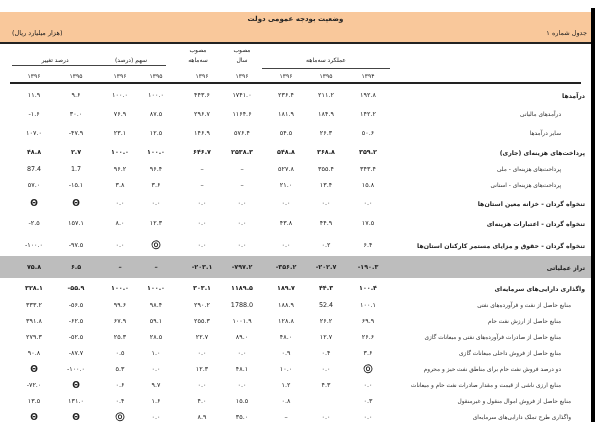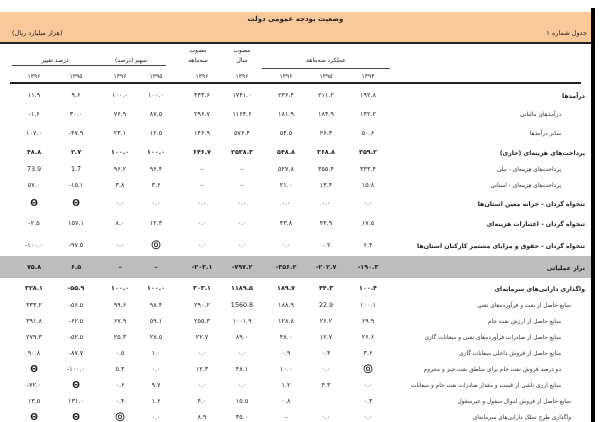--- a/index.html
+++ b/index.html
@@ -99,21 +99,21 @@
         <div class="v" style="left: 100px;">۱۰۰.۰</div>
         <div class="v" style="left: 136px;">۱۰۰.۰</div>
         <div class="v" style="left: 182px;">۶۴۶.۷</div>
         <div class="v" style="left: 222px;">۲۵۳۸.۳</div>
         <div class="v" style="left: 266px;">۵۴۸.۸</div>
         <div class="v" style="left: 306px;">۳۶۸.۸</div>
         <div class="v" style="left: 348px;">۳۵۹.۲</div>
         <div class="lbl" style="font-weight: bold;">پرداخت‌های هزینه‌ای (جاری)</div>
       </div>
       <div class="row" style="height: 16px;">
-        <div class="v" style="left: 14px;">73.9</div>
+        <div class="v" style="left: 14px;">87.4</div>
         <div class="v" style="left: 56px;">1.7</div>
         <div class="v" style="left: 100px;">۹۶.۲</div>
         <div class="v" style="left: 136px;">۹۶.۴</div>
         <div class="v" style="left: 182px;">–</div>
         <div class="v" style="left: 222px;">–</div>
         <div class="v" style="left: 266px;">۵۲۷.۸</div>
         <div class="v" style="left: 306px;">۳۵۵.۴</div>
         <div class="v" style="left: 348px;">۳۴۳.۴</div>
         <div class="lbl sub">پرداخت‌های هزینه‌ای - ملی</div>
       </div>
@@ -188,23 +188,23 @@
         <div class="v" style="left: 306px;">۴۴.۳</div>
         <div class="v" style="left: 348px;">۱۰۰.۴</div>
         <div class="lbl" style="font-weight: bold;">واگذاری دارایی‌های سرمایه‌ای</div>
       </div>
       <div class="row" style="height: 16px;">
         <div class="v" style="left: 14px;">۳۳۳.۲</div>
         <div class="v" style="left: 56px;">-۵۶.۵</div>
         <div class="v" style="left: 100px;">۹۹.۶</div>
         <div class="v" style="left: 136px;">۹۸.۴</div>
         <div class="v" style="left: 182px;">۲۹۰.۲</div>
-        <div class="v" style="left: 222px;">1560.8</div>
+        <div class="v" style="left: 222px;">1788.0</div>
         <div class="v" style="left: 266px;">۱۸۸.۹</div>
-        <div class="v" style="left: 306px;">22.9</div>
+        <div class="v" style="left: 306px;">52.4</div>
         <div class="v" style="left: 348px;">۱۰۰.۱</div>
         <div class="lbl sub2">منابع حاصل از نفت و فرآورده‌های نفتی</div>
       </div>
       <div class="row" style="height: 16px;">
         <div class="v" style="left: 14px;">۳۹۱.۸</div>
         <div class="v" style="left: 56px;">-۶۲.۵</div>
         <div class="v" style="left: 100px;">۶۷.۹</div>
         <div class="v" style="left: 136px;">۵۹.۱</div>
         <div class="v" style="left: 182px;">۲۵۵.۳</div>
         <div class="v" style="left: 222px;">۱۰۰۱.۹</div>

